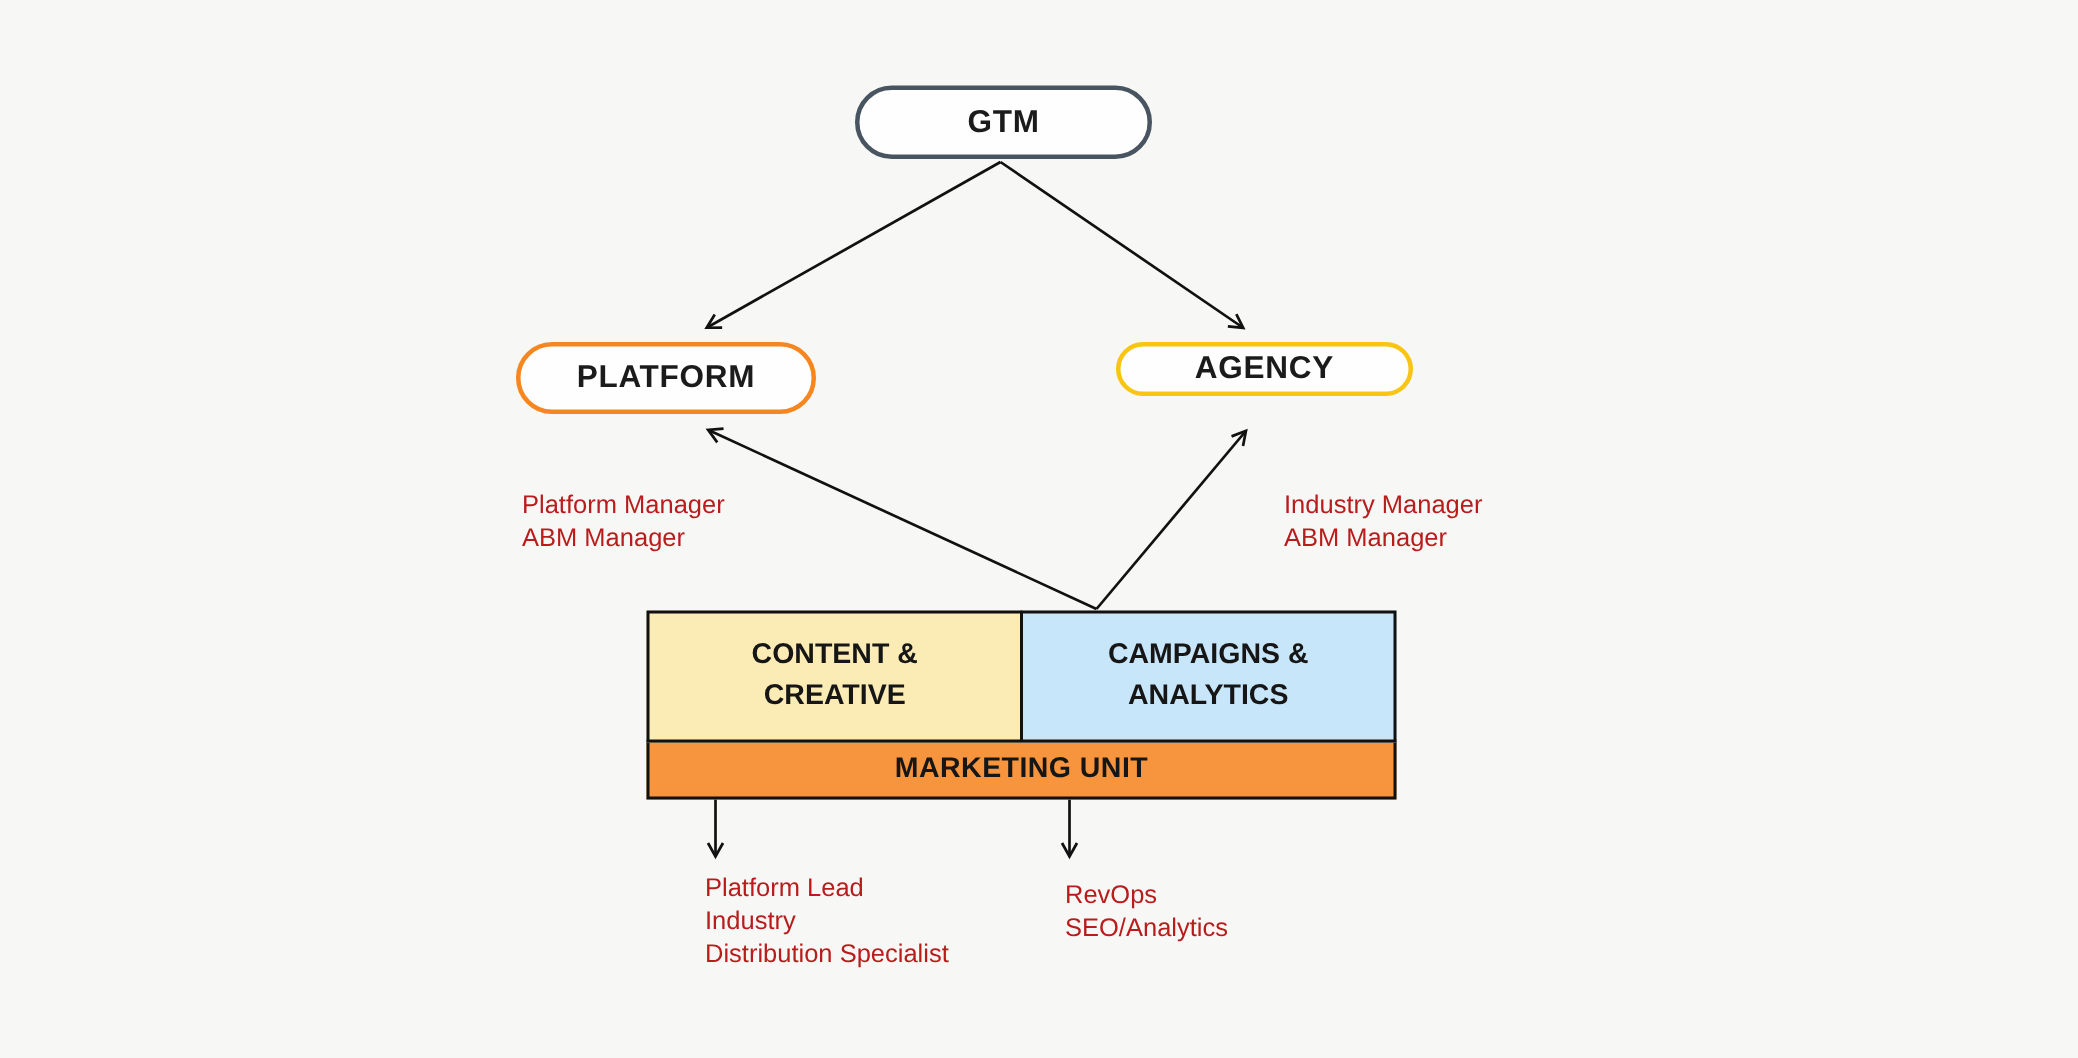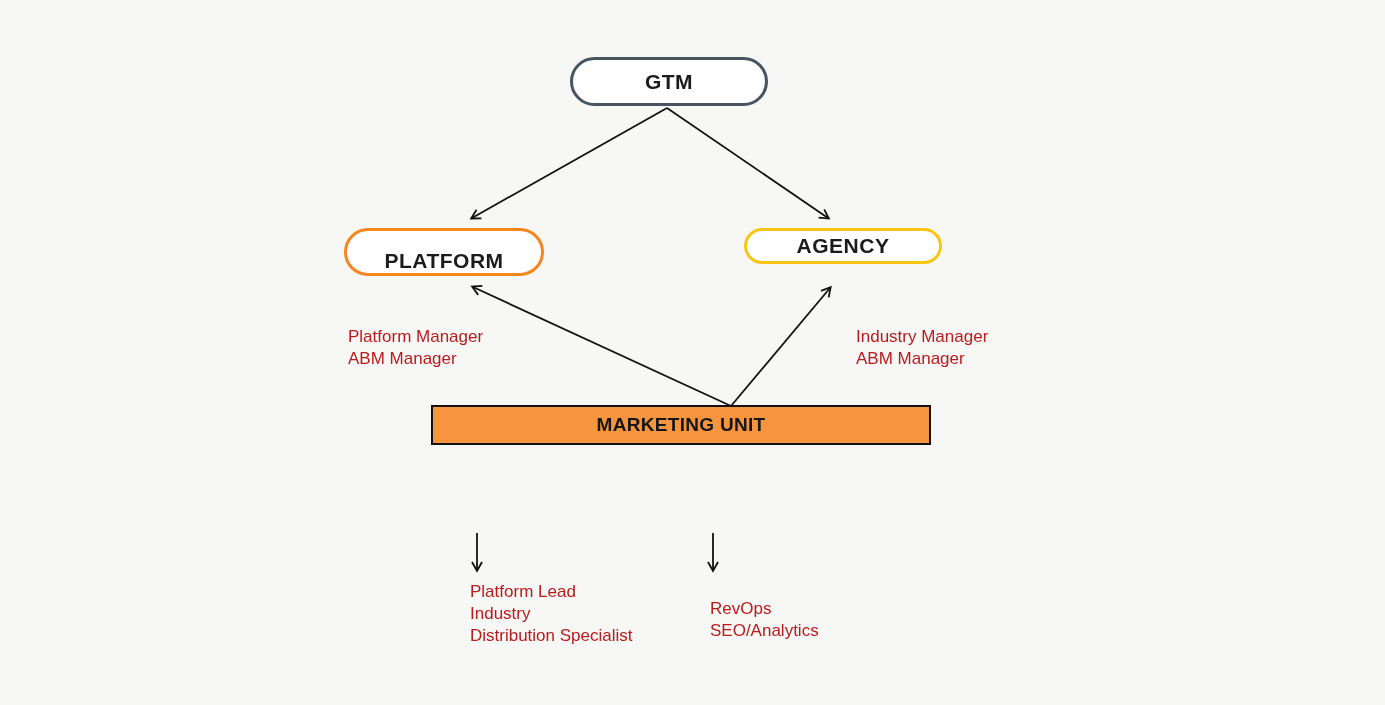--- a/index.html
+++ b/index.html
@@ -77,21 +77,21 @@
   }
   .annotation {
     position: absolute;
     font-size: 17px;
     line-height: 22px;
     color: #b91c1c;
   }
   .annotation-platform { left: 348px; top: 326px; }
   .annotation-agency   { left: 856px; top: 326px; }
   .annotation-content  { left: 470px; top: 581px; }
-  .annotation-campaign { left: 710px; top: 598px; }
+  .annotation-campaign { left: 710px; top: 586px; }
 </style>
 </head>
 <body>
 
 <div class="canvas">
 
   <svg class="connectors" viewBox="0 0 1385 705" xmlns="http://www.w3.org/2000/svg">
     <defs>
       <marker id="arrowV" viewBox="0 0 14 14" refX="11" refY="7" markerWidth="14" markerHeight="14" markerUnits="userSpaceOnUse" orient="auto">
         <path d="M3 2 L12 7 L3 12" fill="none" stroke="#111" stroke-width="1.8"></path>
@@ -102,39 +102,47 @@
     <line x1="731" y1="406" x2="473" y2="287" stroke="#111" stroke-width="1.8" marker-end="url(#arrowV)"></line>
     <line x1="731" y1="406" x2="830" y2="288" stroke="#111" stroke-width="1.8" marker-end="url(#arrowV)"></line>
     <line x1="477" y1="533" x2="477" y2="570" stroke="#111" stroke-width="1.8" marker-end="url(#arrowV)"></line>
     <line x1="713" y1="533" x2="713" y2="570" stroke="#111" stroke-width="1.8" marker-end="url(#arrowV)"></line>
   </svg>
 
   <div class="pill pill-gtm" style="border-color: rgb(72, 84, 96);">
     <span>GTM</span>
   </div>
 
-  <div class="pill pill-platform" style="border-color: rgb(246, 134, 31); align-items: flex-end;">
+  <div class="pill pill-platform" style="border-color: rgb(246, 134, 31);">
     <span>PLATFORM</span>
   </div>
 
   <div class="pill pill-agency" style="border-color: rgb(249, 197, 19);">
     <span>AGENCY</span>
   </div>
 
   <div class="annotation annotation-platform">
     <div>Platform Manager</div>
     <div>ABM Manager</div>
   </div>
 
   <div class="annotation annotation-agency">
     <div>Industry Manager</div>
     <div>ABM Manager</div>
   </div>
 
   <div class="unit">
+    <div class="unit-top">
+      <div class="unit-cell" style="background-color: rgb(251, 235, 181);">
+        <span>CONTENT &amp; CREATIVE</span>
+      </div>
+      <div class="unit-cell" style="background-color: rgb(200, 230, 249);">
+        <span>CAMPAIGNS &amp; ANALYTICS</span>
+      </div>
+    </div>
     <div class="unit-bar" style="background-color: rgb(246, 149, 61);">
       <span>MARKETING UNIT</span>
     </div>
   </div>
 
   <div class="annotation annotation-content">
     <div>Platform Lead</div>
     <div>Industry</div>
     <div>Distribution Specialist</div>
   </div>

